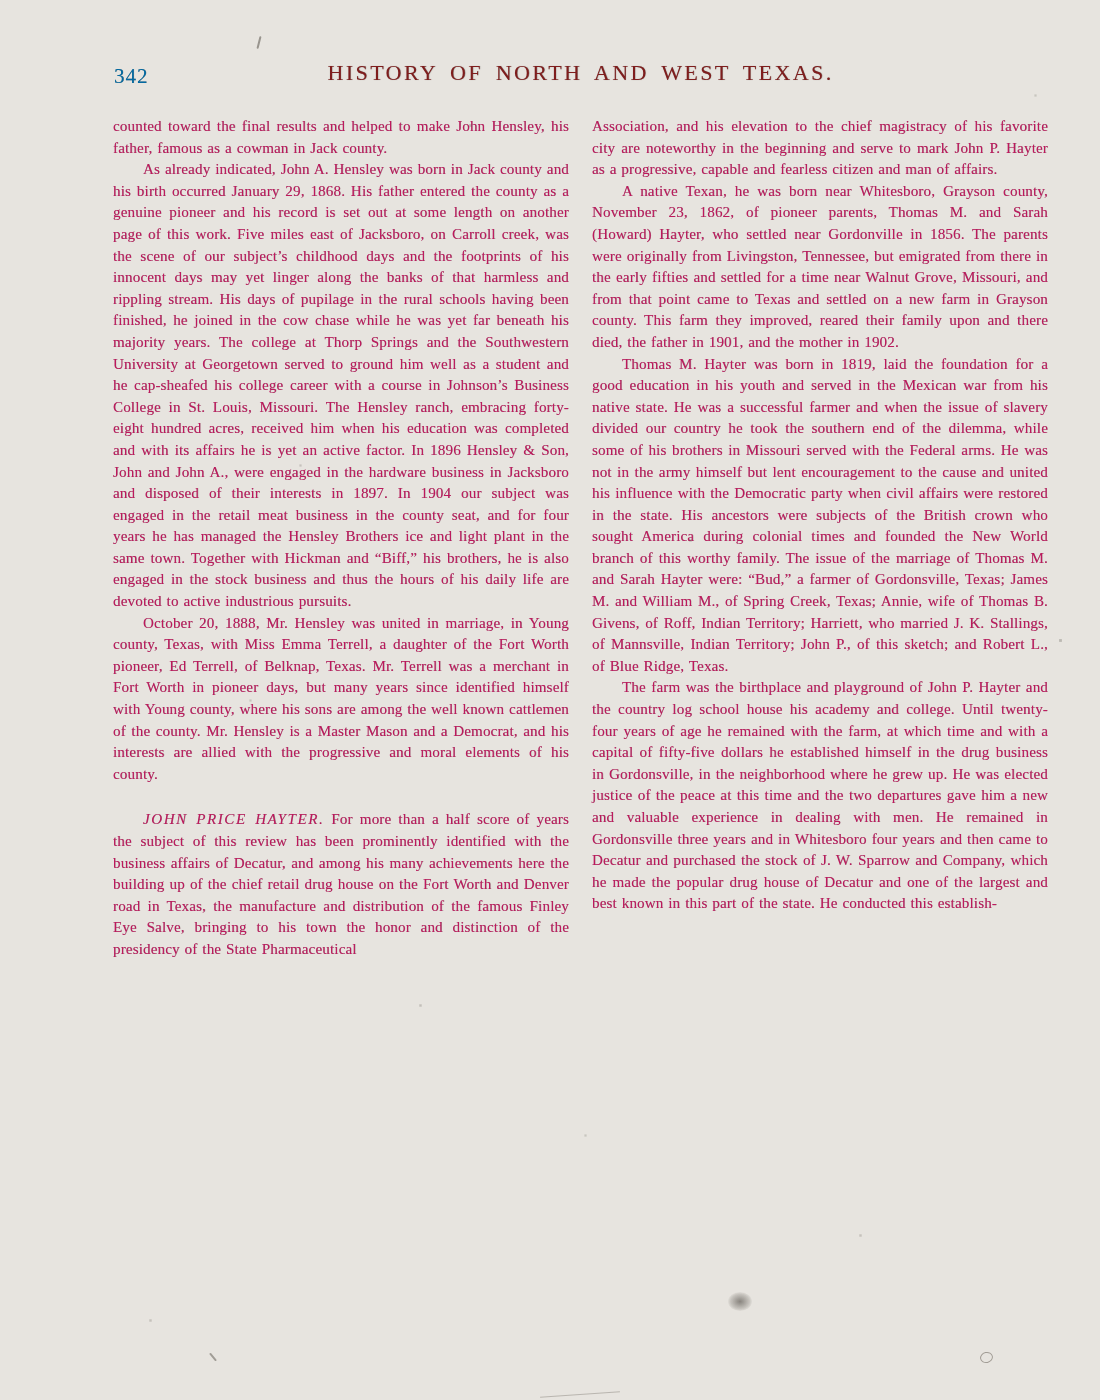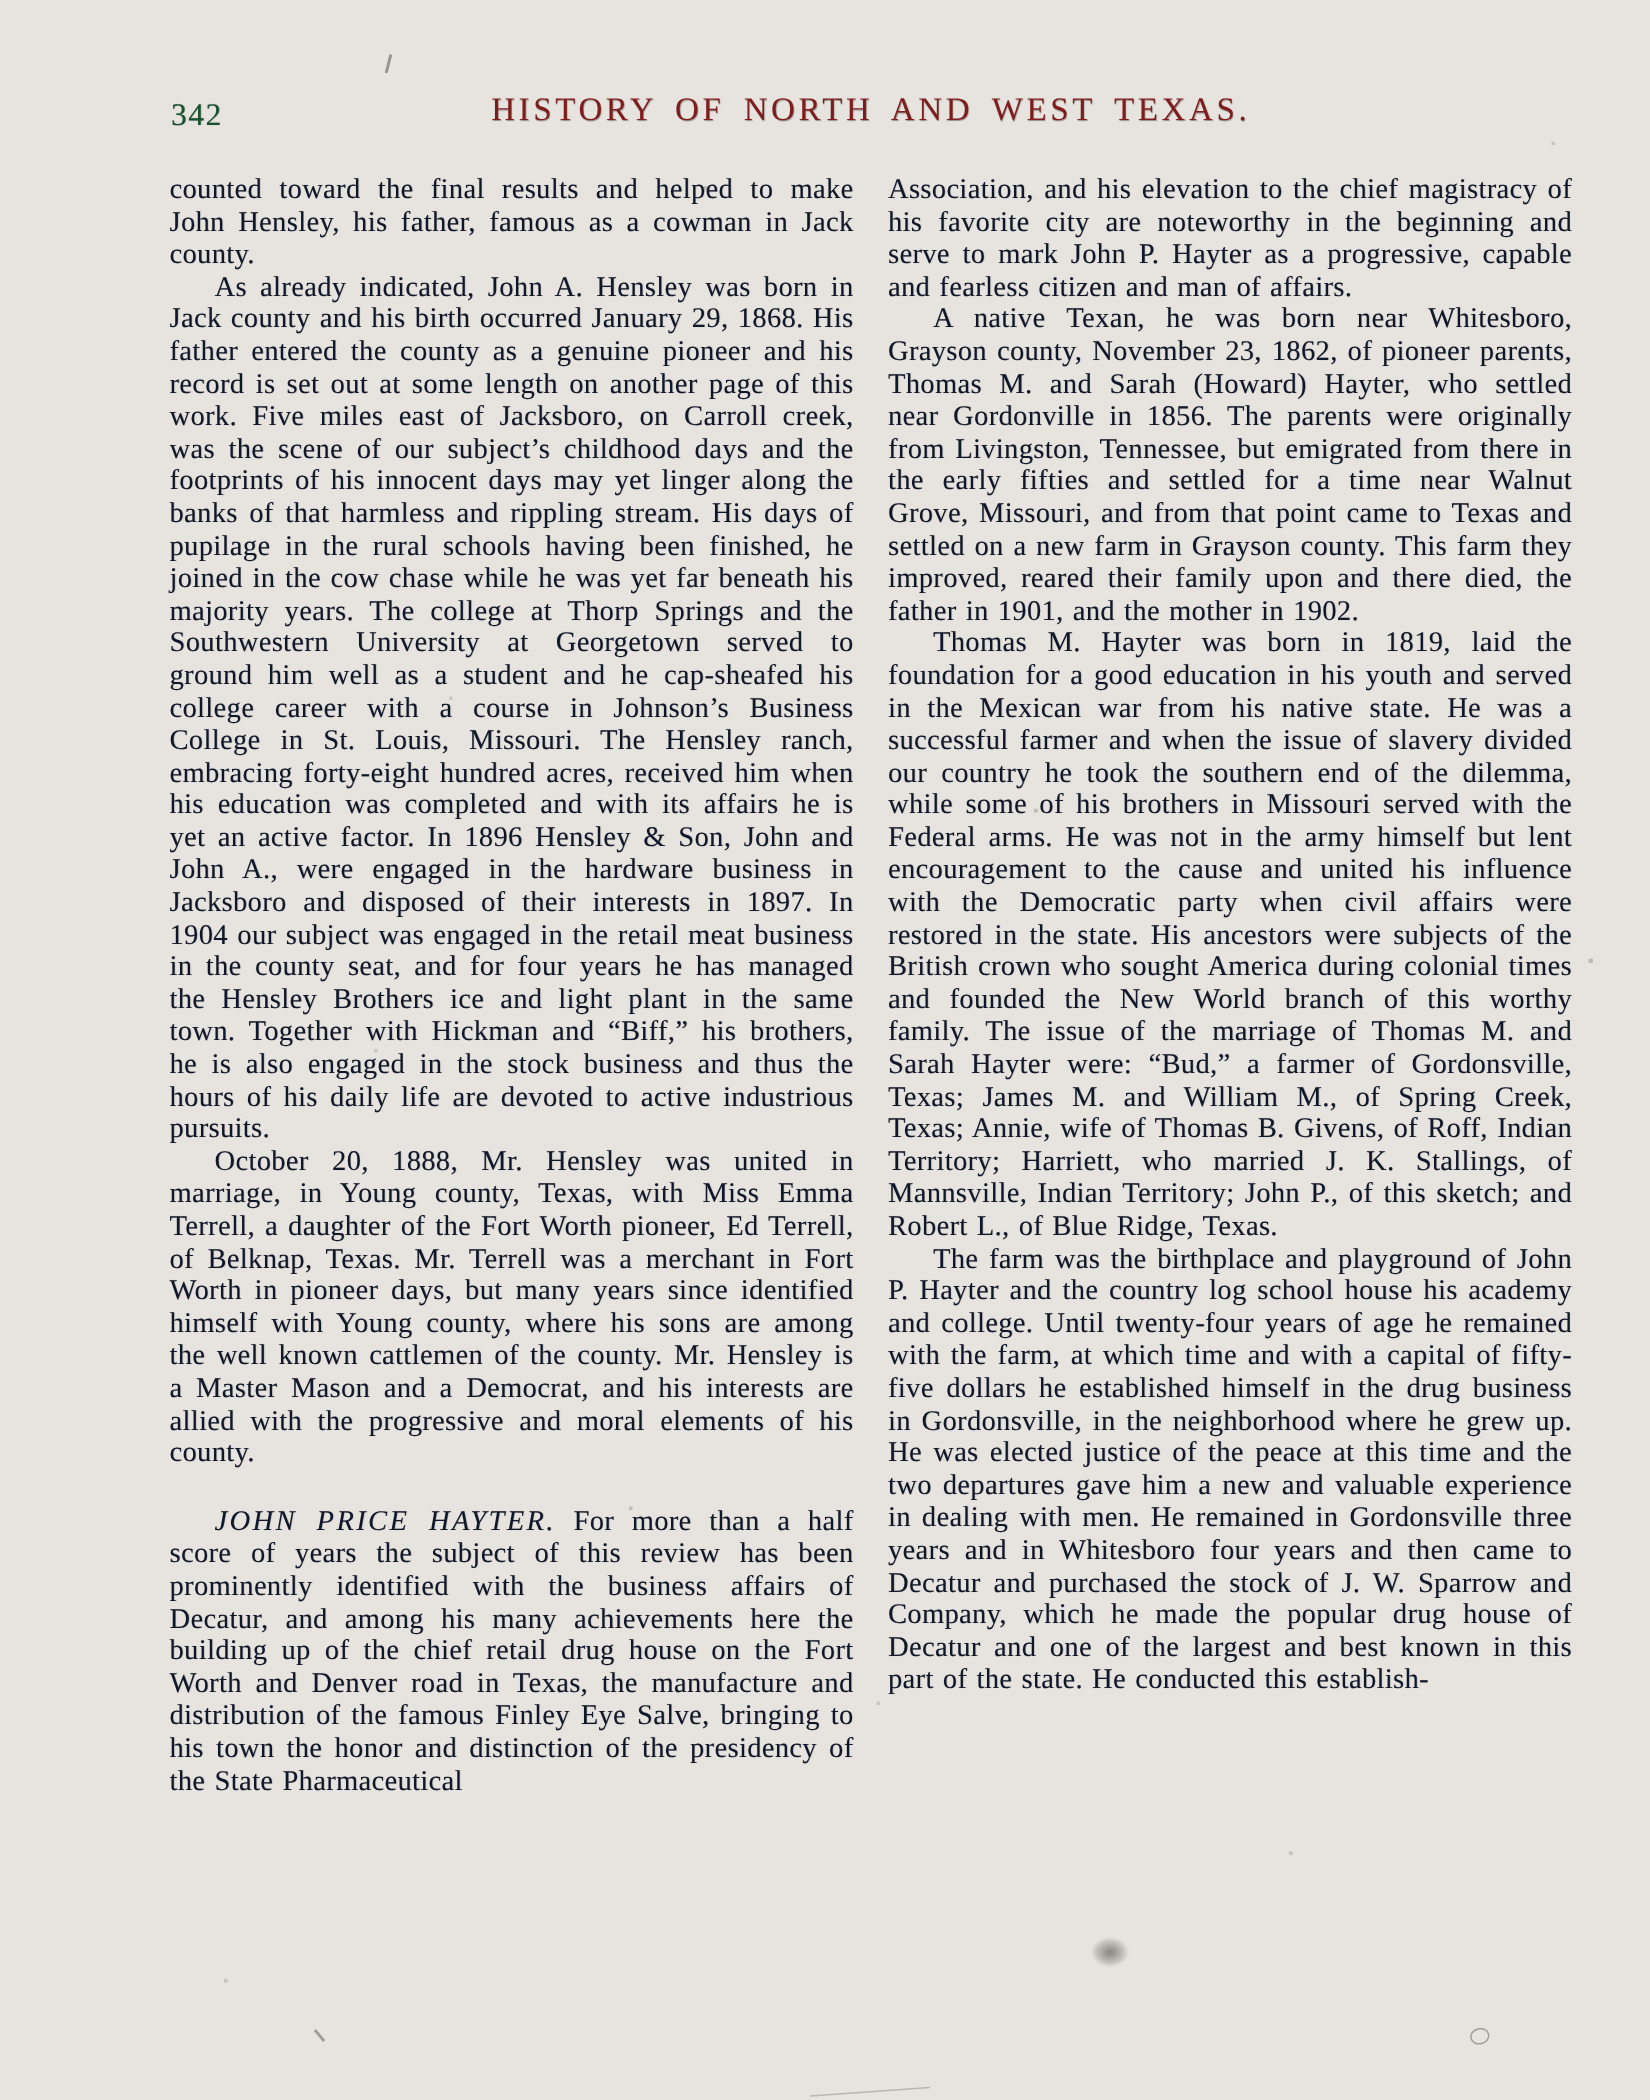--- a/index.html
+++ b/index.html
@@ -33,21 +33,21 @@
     position: relative;
     height: 32px;
     margin-bottom: 24px;
   }
   .page-number {
     position: absolute;
     left: 1px;
     top: 4px;
     font-size: 21px;
     letter-spacing: 1px;
-    color: #14532d;
+    color: #0369a1;
     text-shadow: 0.3px 0.3px 0.6px rgba(55,50,44,0.45);
   }
   .running-title {
     margin: 0;
     font-size: 22px;
     font-weight: normal;
     text-align: center;
     letter-spacing: 0.11em;
     word-spacing: 0.22em;
     color: #7f1d1d;
@@ -55,25 +55,25 @@
     white-space: nowrap;
   }
   .columns {
     display: flex;
     gap: 23px;
   }
   .column {
     flex: 1 1 0;
     min-width: 0;
     text-align: justify;
-    font-size: 19px;
+    font-size: 15px;
     line-height: 21.6px;
     letter-spacing: 0.012em;
     word-spacing: 0.06em;
-    color: #0f172a;
+    color: #be185d;
     text-shadow: 0.3px 0.3px 0.55px rgba(53,50,44,0.4);
     hyphens: auto;
     -webkit-hyphens: auto;
   }
   .column p {
     margin: 0;
     text-indent: 30px;
   }
   .column p.no-indent {
     text-indent: 0;

